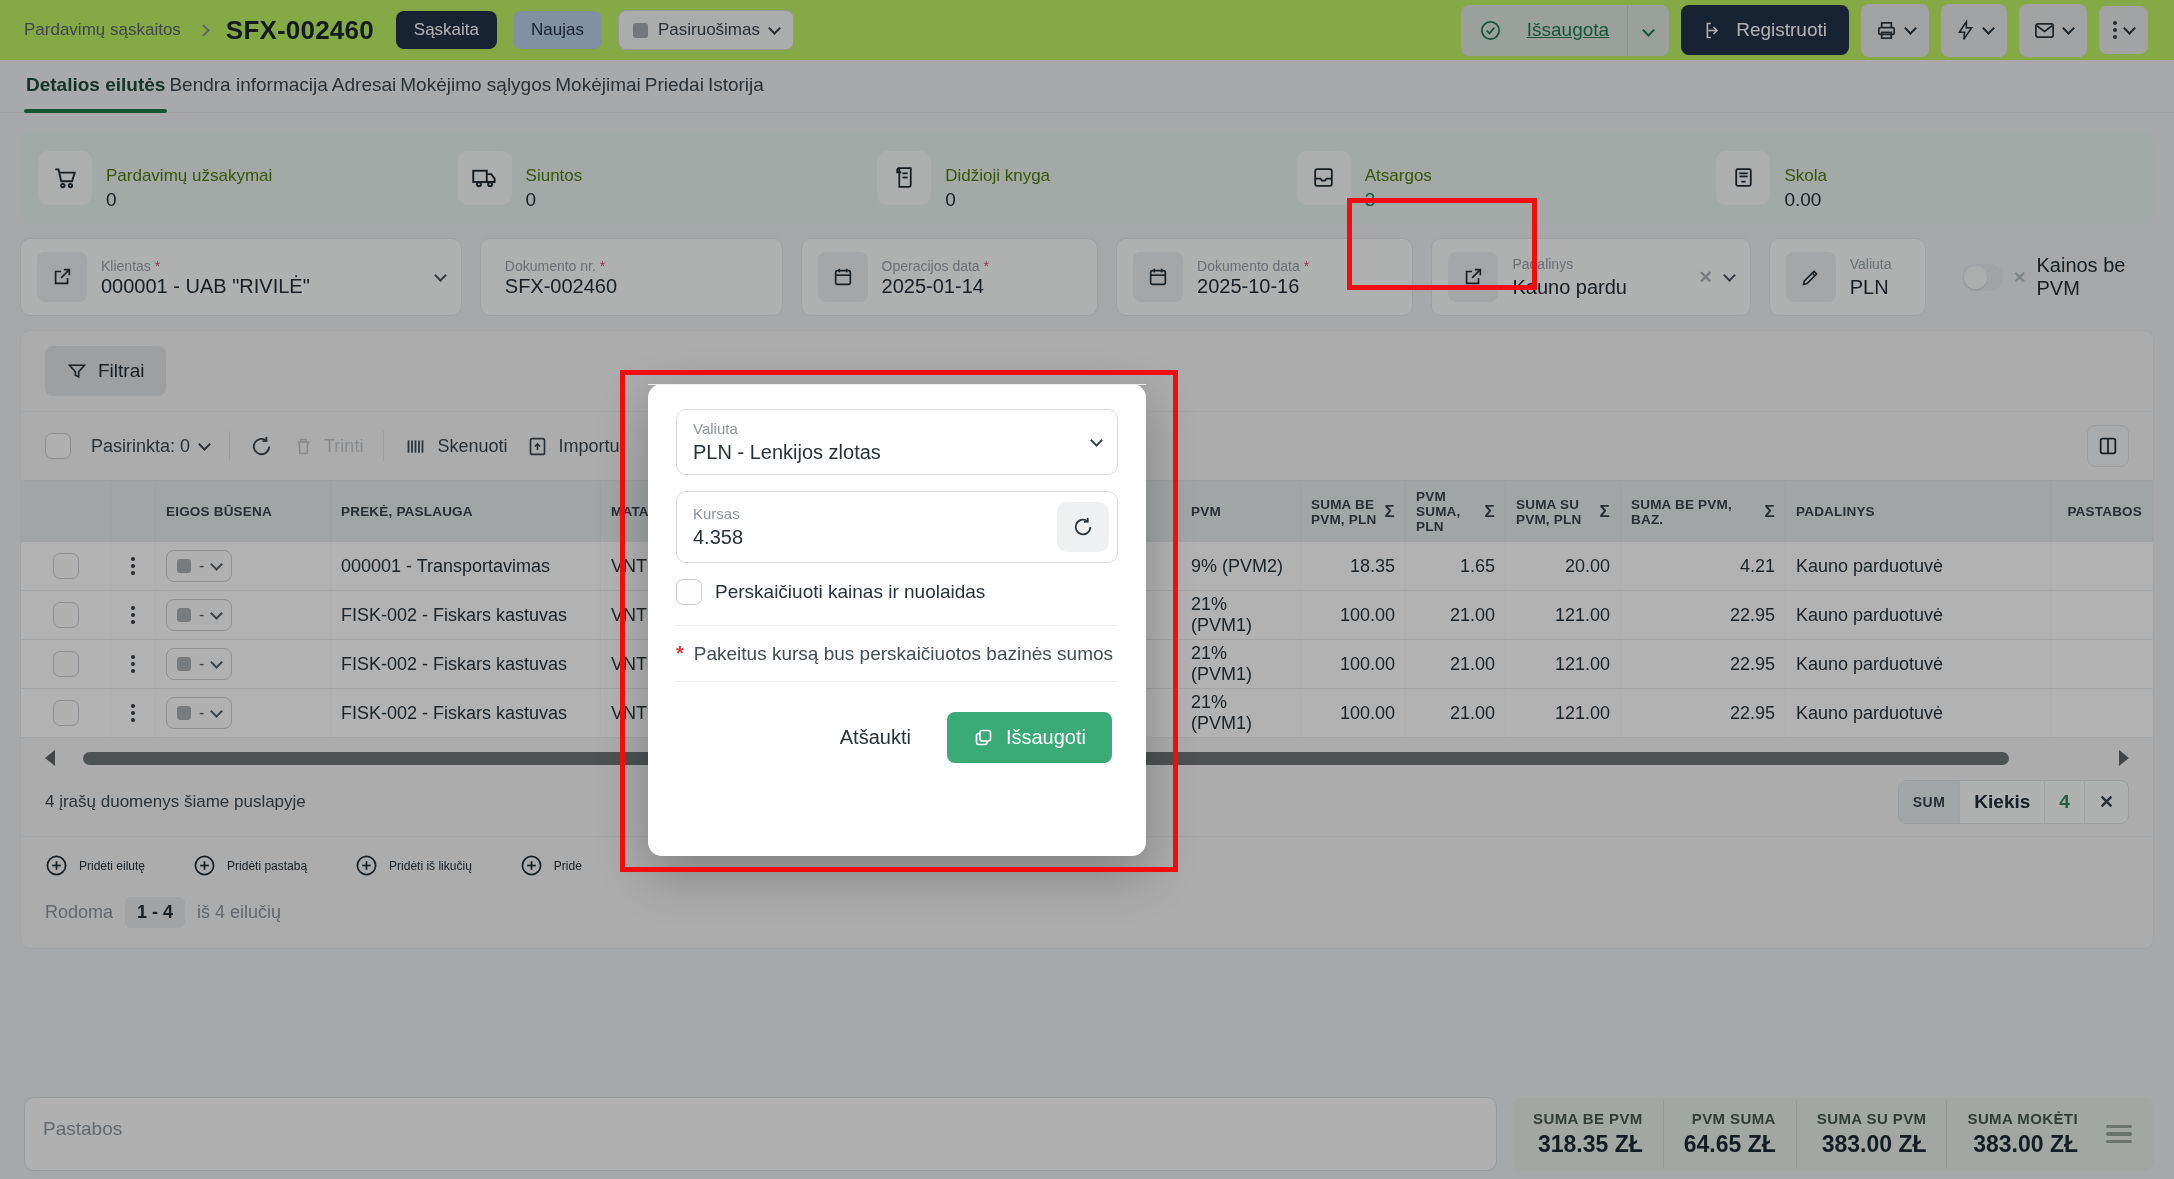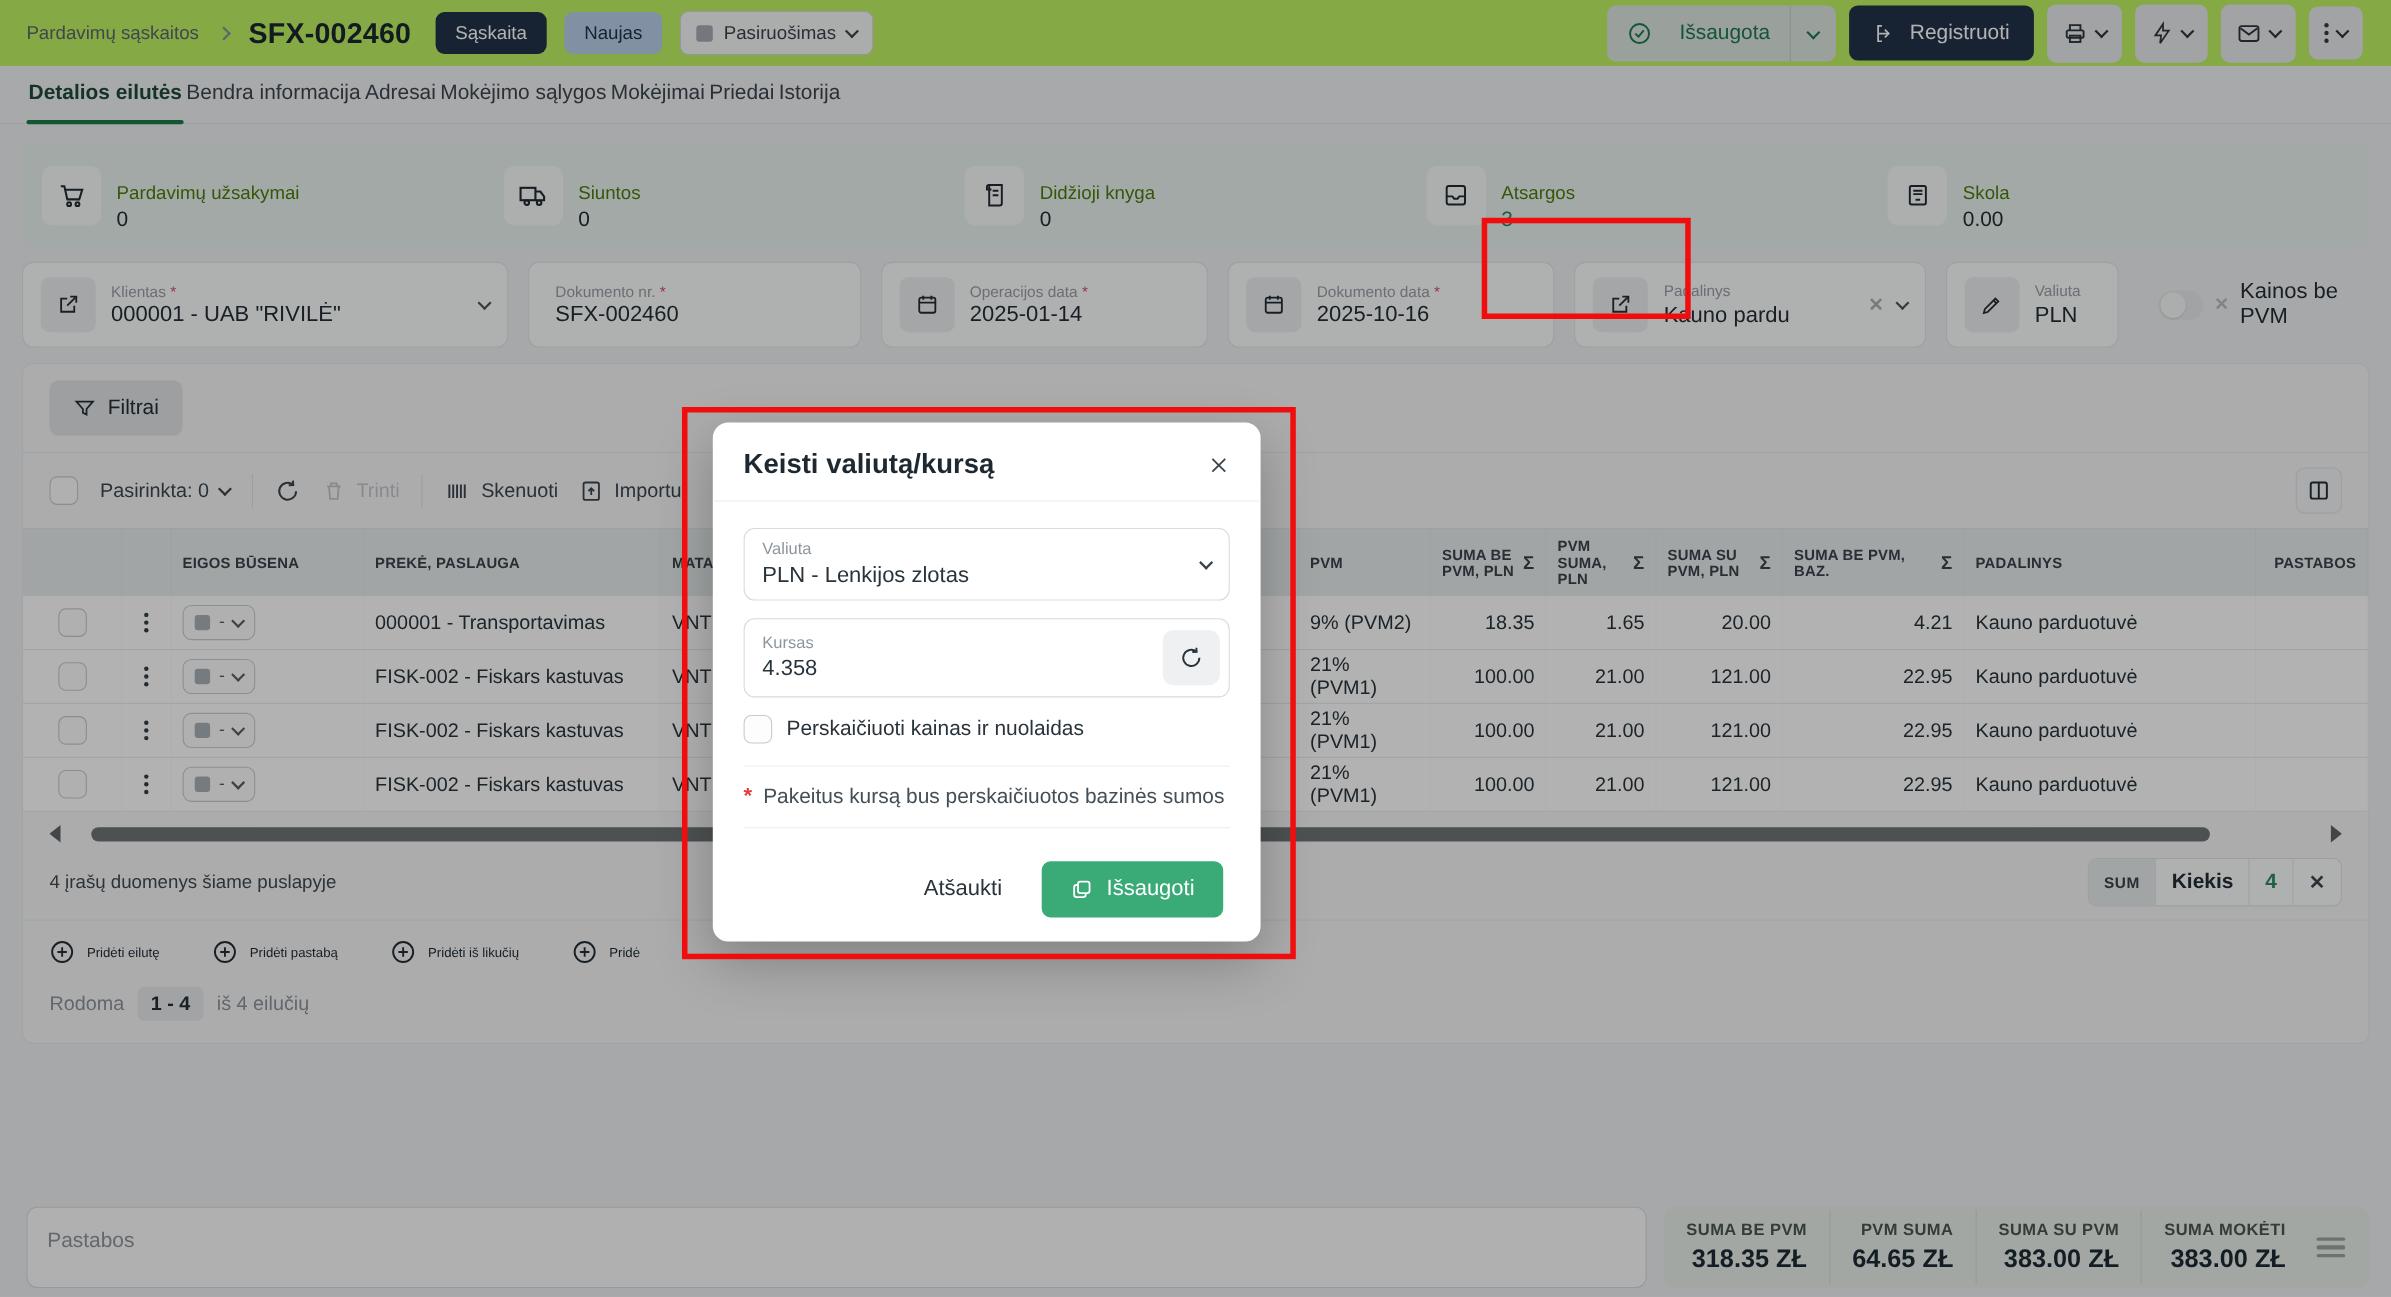--- a/index.html
+++ b/index.html
@@ -21,21 +21,21 @@
   .crumb { font-size:17px; color:#5c666f; }
   .crumb-sep { color:#8a949b; font-size:15px; display:inline-block; margin:0 2px; }
   .doc-number { font-size:26px; font-weight:bold; color:#1c2830; letter-spacing:.2px; margin-right:6px; }
   .badge { border-radius:8px; padding:9px 18px; font-size:17px; }
   .badge.dark { background:#223149; color:#fff; }
   .badge.blue { background:#b9cfe9; color:#223149; }
   .status-select { display:flex; align-items:center; gap:10px; border:1px solid #d5d9dc; border-radius:8px; padding:9px 14px; font-size:17px; color:#39444d; background:#f5f6f7; }
   .status-square { width:15px; height:15px; border-radius:3px; background:#a7adb3; }
   .tb-right { display:flex; align-items:center; gap:12px; }
   .saved-btn { display:flex; align-items:center; background:#dde7e1; border-radius:8px; color:#1f7a50; overflow:hidden; }
-  .saved-main { display:flex; align-items:center; gap:25px; padding:14px 18px; font-size:19px; }
+  .saved-main { display:flex; align-items:center; gap:25px; padding:14px 18px; font-size:19px;text-decoration:underline; }
   .saved-div { width:1px; align-self:stretch; background:rgba(0,0,0,.10); }
   .saved-caret { padding:14px 16px; }
   .register-btn { display:flex; align-items:center; gap:12px; background:#223149; color:#fff; border-radius:8px; padding:14px 22px; font-size:19px; }
   .iconbtn { display:flex; align-items:center; gap:8px; background:#e8eaec; border-radius:8px; padding:15px 14px; color:#2b363e; }
 
   
   .tabs { display:flex; padding:0 24px; background:#f1f3f4; border-bottom:1px solid #e1e4e6; }
   .tab { font-size:19px; color:#3c4750; padding:14px 2px 16px; position:relative; }
   .tab.active { color:#1f4a37; font-weight:bold; }
   .tab.active::after { content:""; position:absolute; left:0; right:0; bottom:-1px; height:4px; background:#1e7a4c; border-radius:2px; }
@@ -659,29 +659,20 @@
         <i></i>
         <i></i>
         <i></i>
       </span>
   </div>
 </div>
 
 <div class="overlay"></div>
 
 <div class="modal">
-  <div class="m-head">
-    <span class="m-title">Keisti valiutą/kursą</span>
-    <span class="m-close">
-      <svg width="20" height="20" viewBox="0 0 24 24" fill="none" stroke="currentColor" stroke-width="2">
-          <line x1="5" y1="5" x2="19" y2="19"></line>
-          <line x1="19" y1="5" x2="5" y2="19"></line>
-        </svg>
-    </span>
-  </div>
   <div class="m-hr"></div>
   <div class="m-body">
     <div class="m-field">
       <span class="fcol">
         <span class="m-flabel" style="display:block">Valiuta</span>
         <span class="m-fvalue" style="display:block">PLN - Lenkijos zlotas</span>
       </span>
       <span class="chev" style="color:#39444d;"></span>
     </div>
     <div class="m-field" style="padding-right:8px;">

